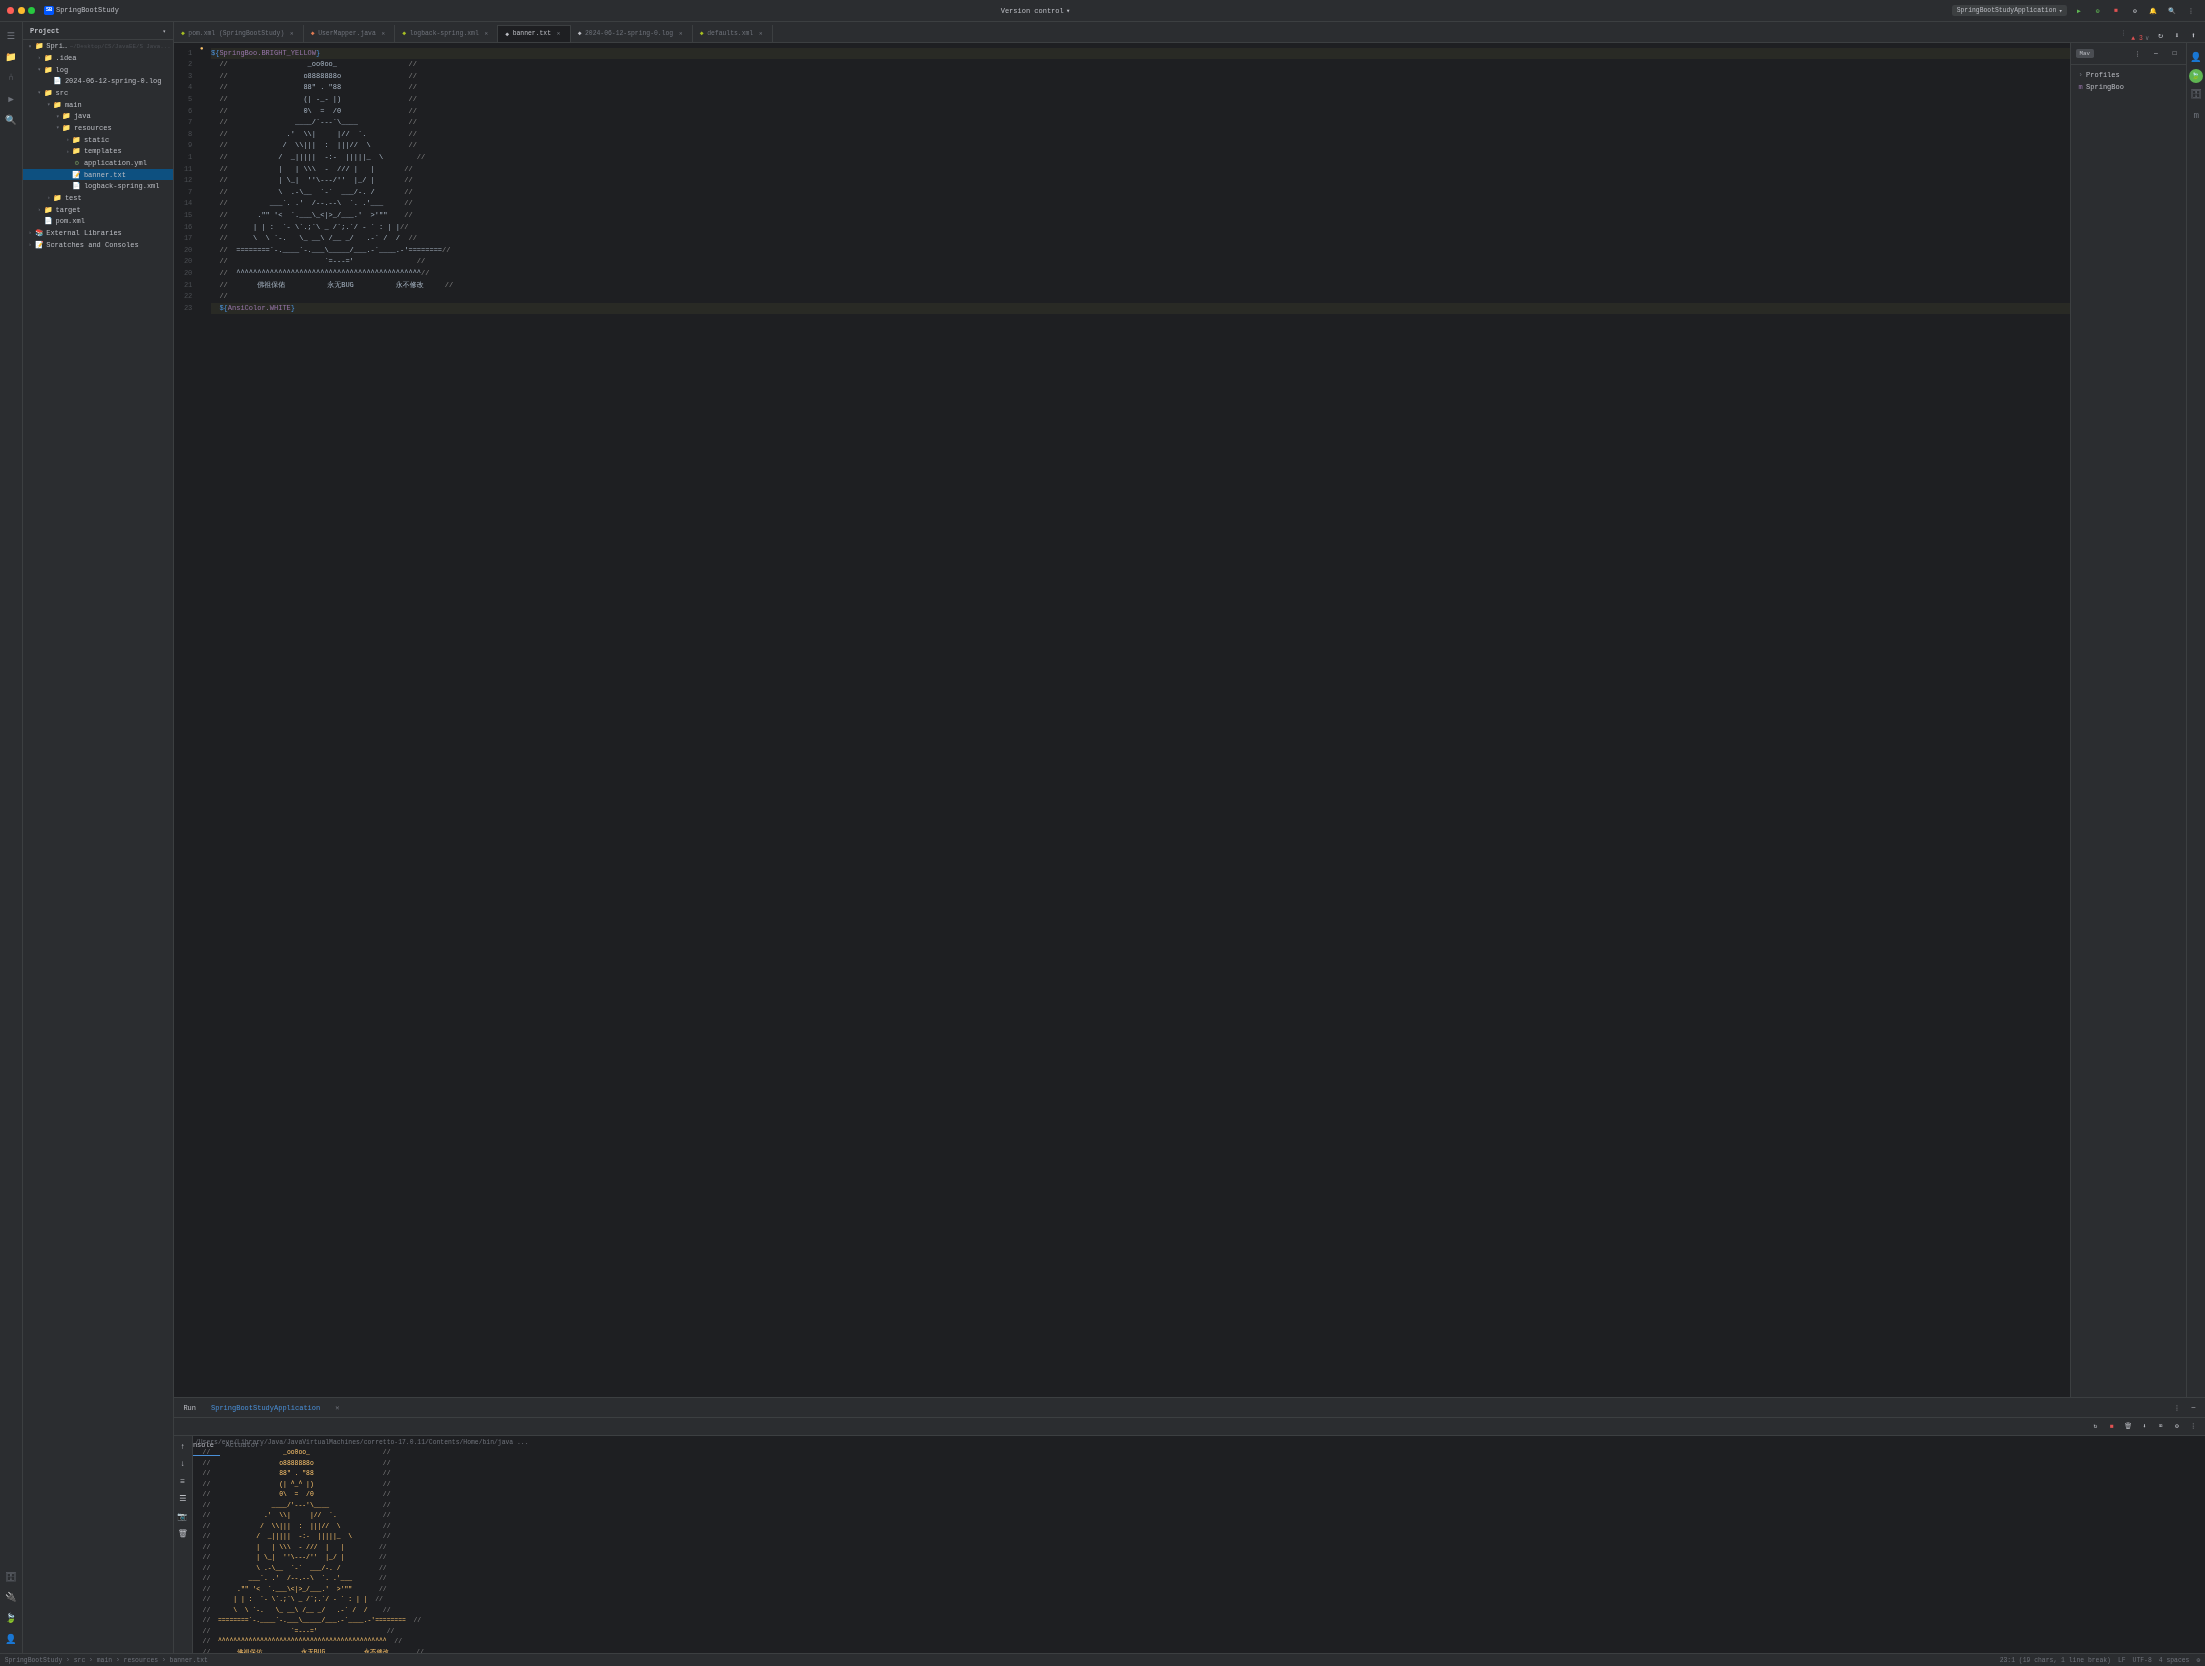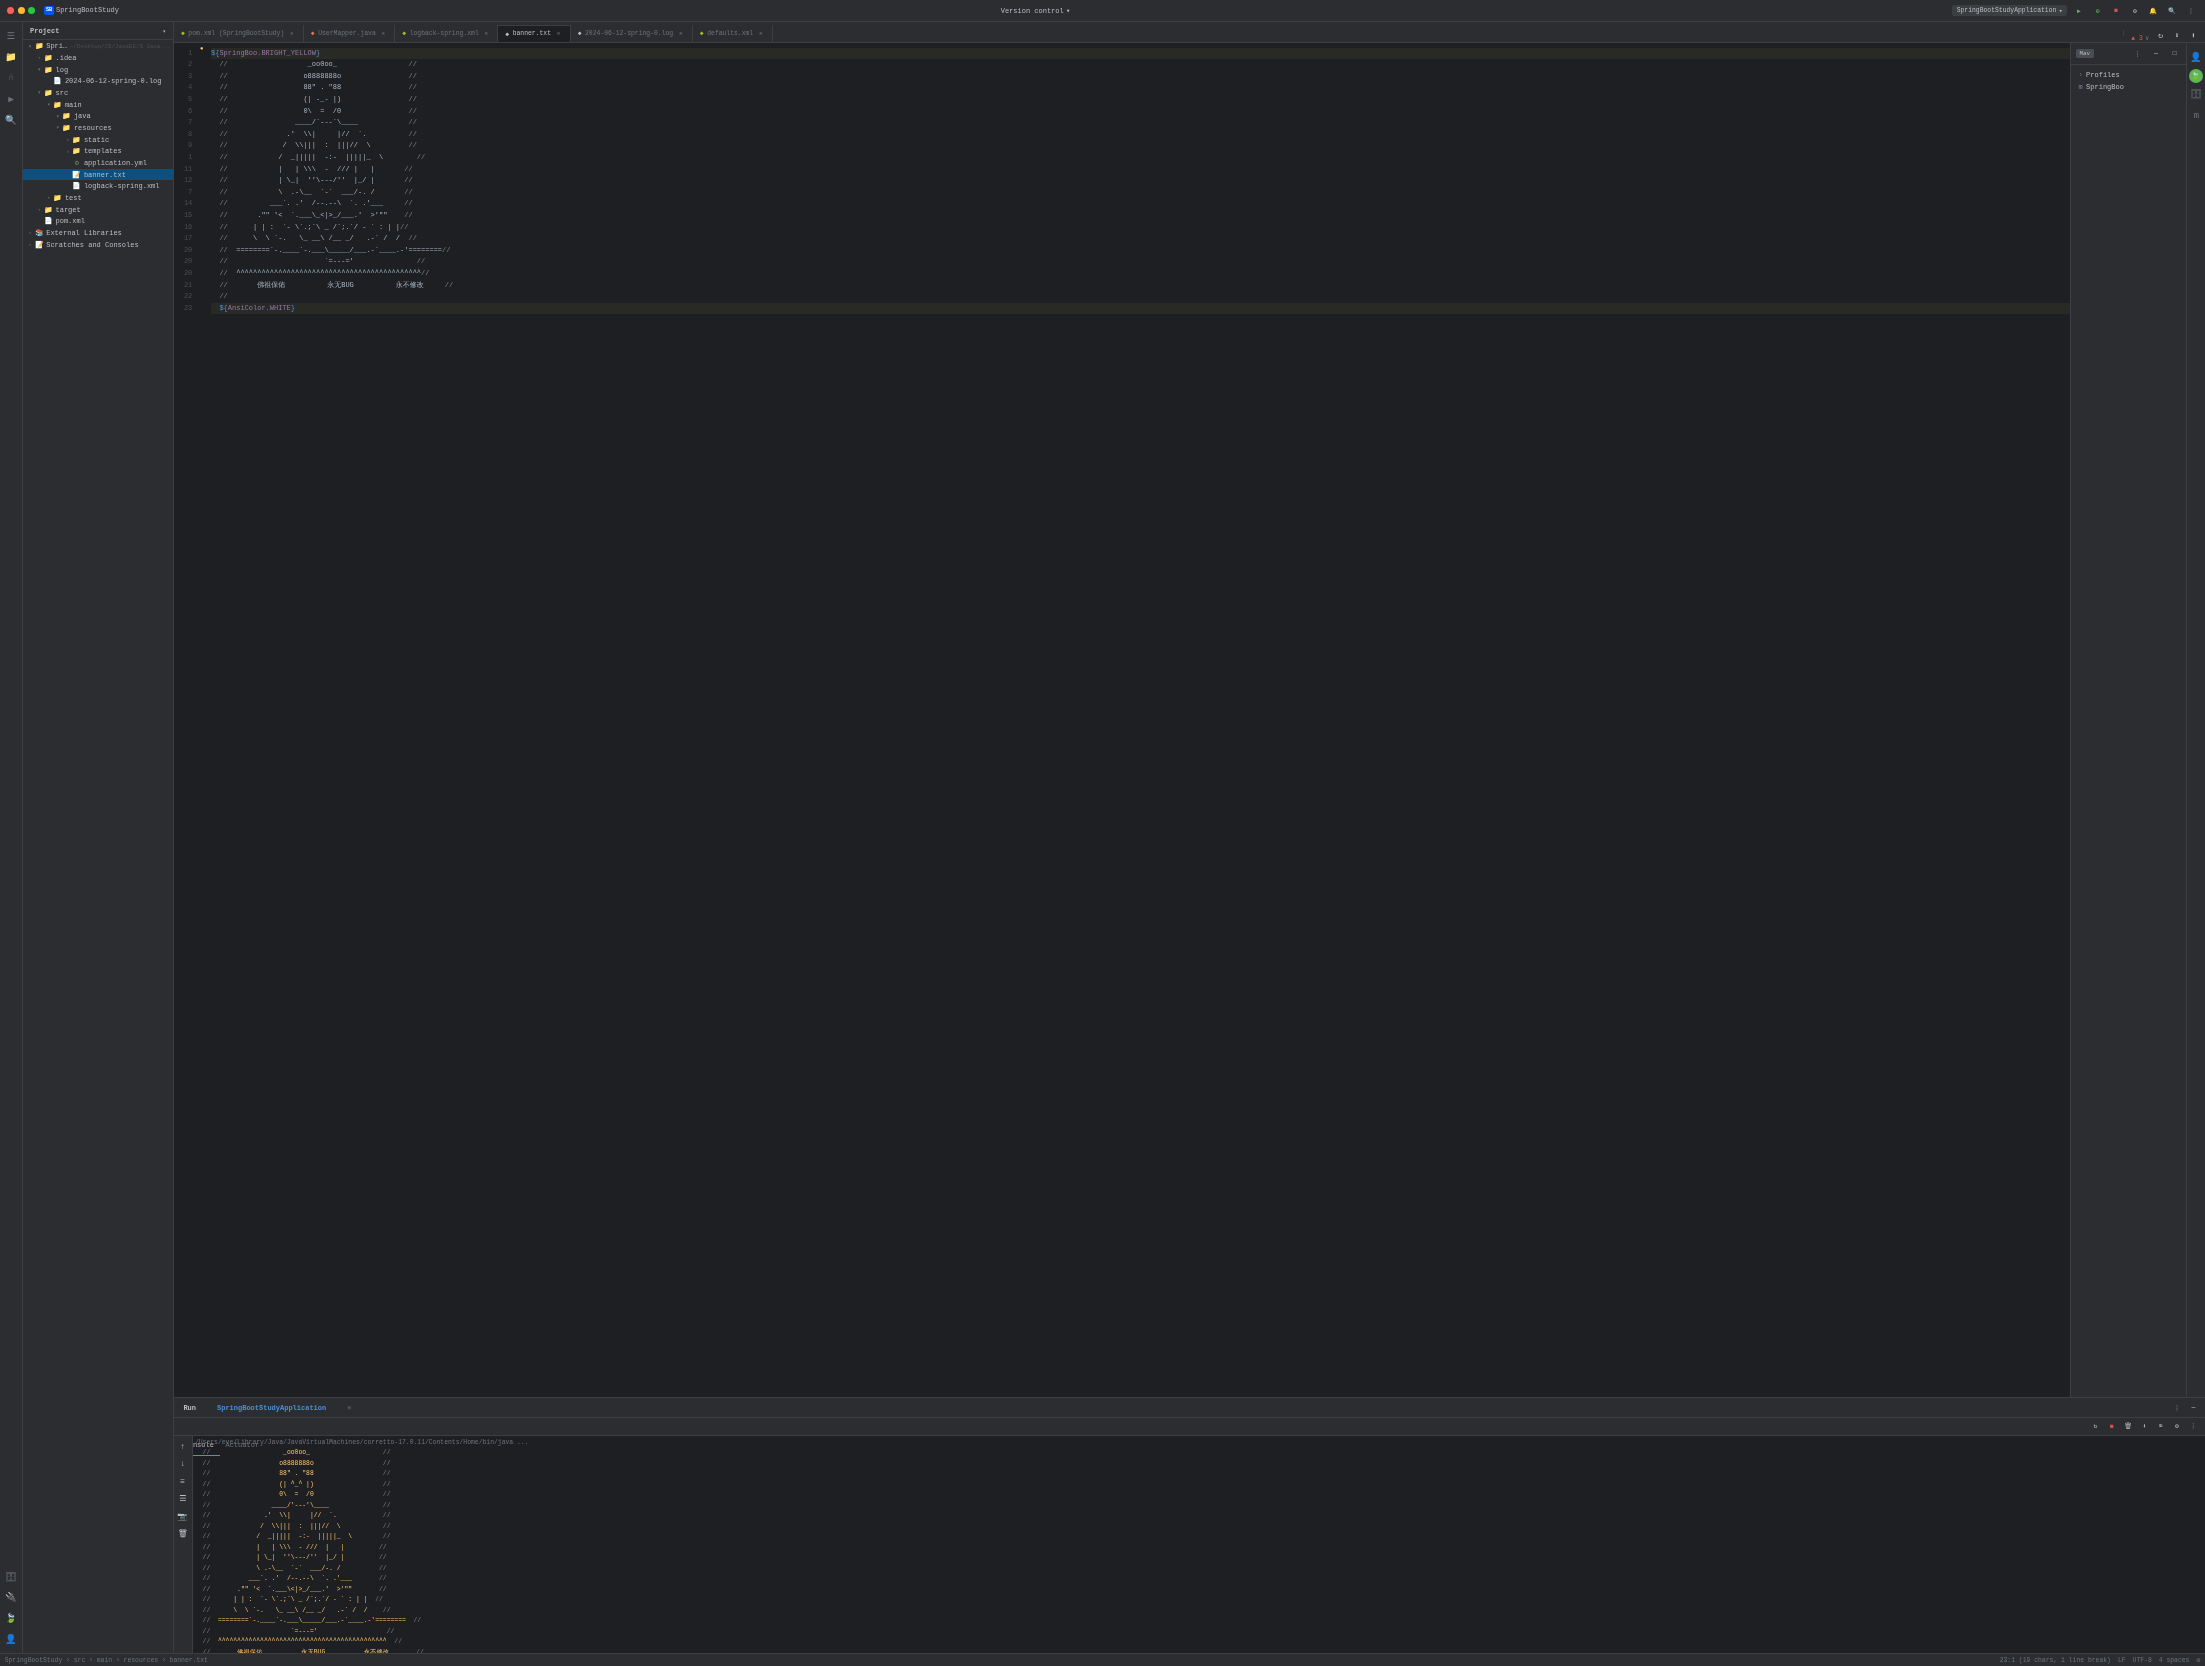--- a/index.html
+++ b/index.html
@@ -478,23 +478,22 @@
     
     .gutter-area {
       width: 9.3px;
       background: #1e1f22;
       flex-shrink: 0;
     }
 
     .run-tab-area {
       display: flex;
       align-items: flex-start;
-      gap: 21px;
+      gap: 15px;
       padding: 0 4.7px;
-      font-weight: bold;
     }
 
     .maven-panel {
       flex: 1;
       overflow-y: auto;
       padding: 4.7px 0;
     }
 
     .spring-btn {
       width: 14px;

